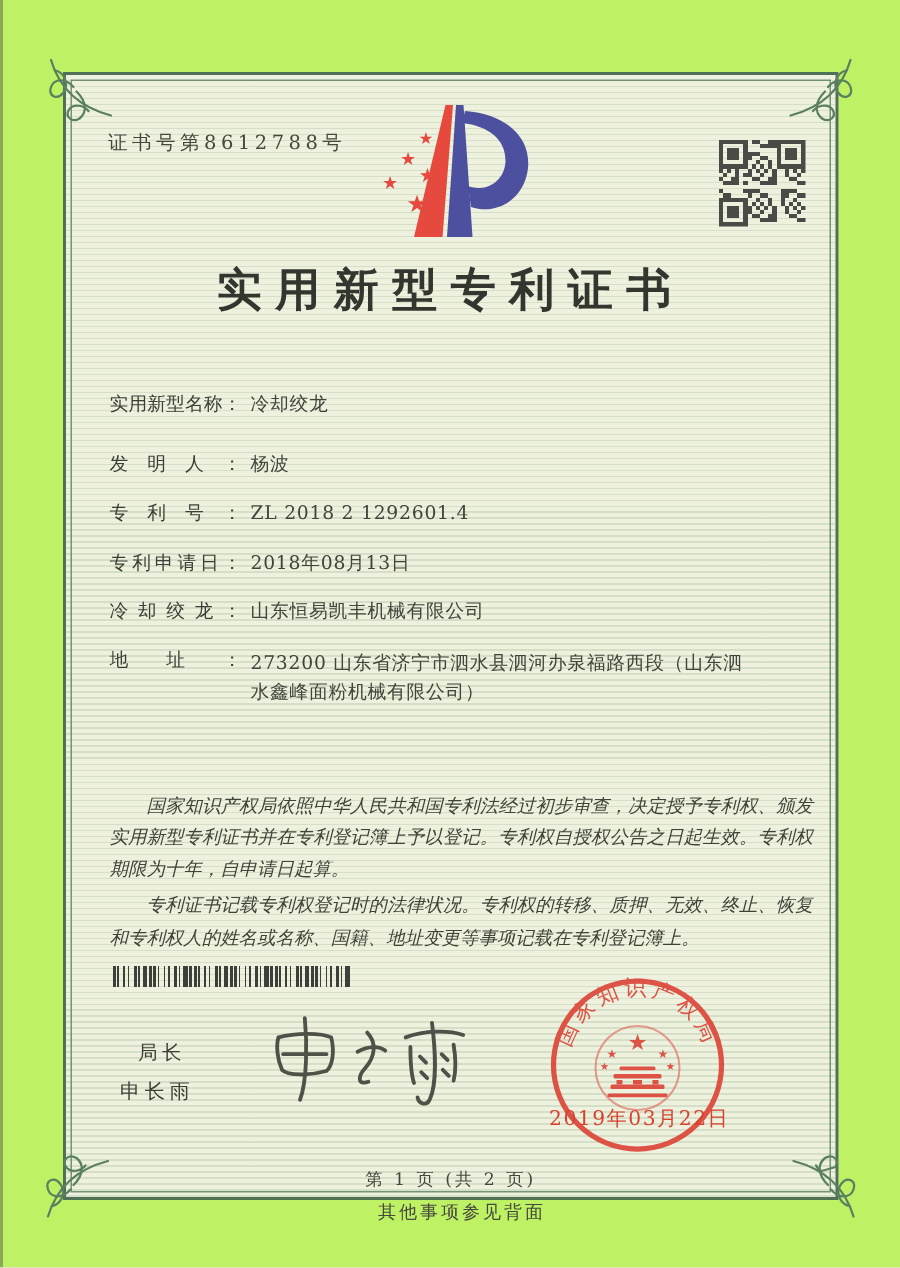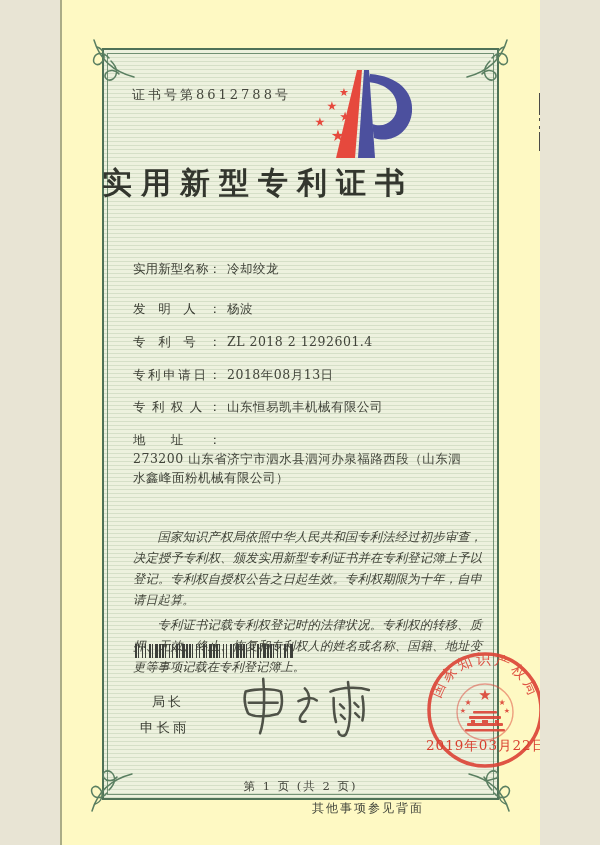--- a/index.html
+++ b/index.html
@@ -1,18 +1,18 @@
 <!DOCTYPE html>
 <html><head>
 <meta charset="utf-8">
 <style>
   html,body{margin:0;padding:0;background:#e8e4d4;}
   .page{
-    position:relative;width:480px;height:845px;margin:0 auto;
-    background:#fef9c3;overflow:hidden;
+    position:relative;width:600px;height:845px;margin:0 auto;
+    background:#bef264;overflow:hidden;
     font-family:"DejaVu Serif","Liberation Serif",serif;
     color:#3e4138;
   }
   .page::before{content:"";position:absolute;left:0;top:0;bottom:0;width:2px;
     background:rgba(85,95,75,.5);z-index:5;}
   
   .frame{position:absolute;left:42px;top:48px;right:41px;bottom:45px;
     border:2px solid #4f7257;
     background-color:#edf1de;
     background-image:repeating-linear-gradient(0deg,
@@ -22,21 +22,21 @@
   .frame-inner{position:absolute;inset:3px;border:1px solid rgba(95,130,100,.85);pointer-events:none;}
   .flourish{position:absolute;z-index:4;}
   .fl-tl{left:31px;top:37px;transform:scaleY(-1);}
   .fl-tr{right:30px;top:37px;transform:scale(-1,-1);}
   .fl-bl{left:29px;bottom:31px;}
   .fl-br{right:28px;bottom:31px;transform:scaleX(-1);}
 
   .cert-no{position:absolute;left:72px;top:86px;font-size:13px;letter-spacing:3px;color:#45473d;}
   .logo{position:absolute;left:238px;top:62px;}
   .qr{position:absolute;left:479px;top:93px;width:58px;height:58px;}
-  .title{position:absolute;left:42px;right:41px;top:163px;
+  .title{position:absolute;left:42px;right:41px;top:173px;text-align:center;
     font-size:30px;font-weight:600;letter-spacing:9px;color:#33362e;}
 
   .frow{position:absolute;left:73px;right:55px;font-size:12.5px;line-height:1.35;color:#41443a;}
   .lbl{display:inline-block;width:88px;height:1.35em;overflow:hidden;
     text-align:justify;vertical-align:top;margin-right:6px;color:#3c3f35;}
   .lbl::after{content:"";display:inline-block;width:100%;}
   .val{letter-spacing:.5px;}
   .val-addr{display:inline-block;width:372px;vertical-align:top;white-space:pre-line;line-height:1.55;}
   .grant2{position:absolute;left:224px;top:0;}
 
@@ -330,21 +330,21 @@
   <div class="frow" style="top:301px">
     <span class="lbl">发明人：</span><span class="val">杨波</span>
   </div>
   <div class="frow" style="top:334px">
     <span class="lbl">专利号：</span><span class="val">ZL 2018 2 1292601.4</span>
   </div>
   <div class="frow" style="top:367px">
     <span class="lbl">专利申请日：</span><span class="val">2018年08月13日</span>
   </div>
   <div class="frow" style="top:399px">
-    <span class="lbl">专利权人：</span><span class="val">山东恒易凯丰机械有限公司</span>
+    <span class="lbl">冷却绞龙：</span><span class="val">山东恒易凯丰机械有限公司</span>
   </div>
   <div class="frow" style="top:432px">
     <span class="lbl">地址：</span><span class="val val-addr">273200 山东省济宁市泗水县泗河办泉福路西段（山东泗
 水鑫峰面粉机械有限公司）</span>
   </div>
 
   <div class="paras">
     <p>国家知识产权局依照中华人民共和国专利法经过初步审查，决定授予专利权、颁发实用新型专利证书并在专利登记簿上予以登记。专利权自授权公告之日起生效。专利权期限为十年，自申请日起算。</p>
     <p>专利证书记载专利权登记时的法律状况。专利权的转移、质押、无效、终止、恢复和专利权人的姓名或名称、国籍、地址变更等事项记载在专利登记簿上。</p>
   </div>

